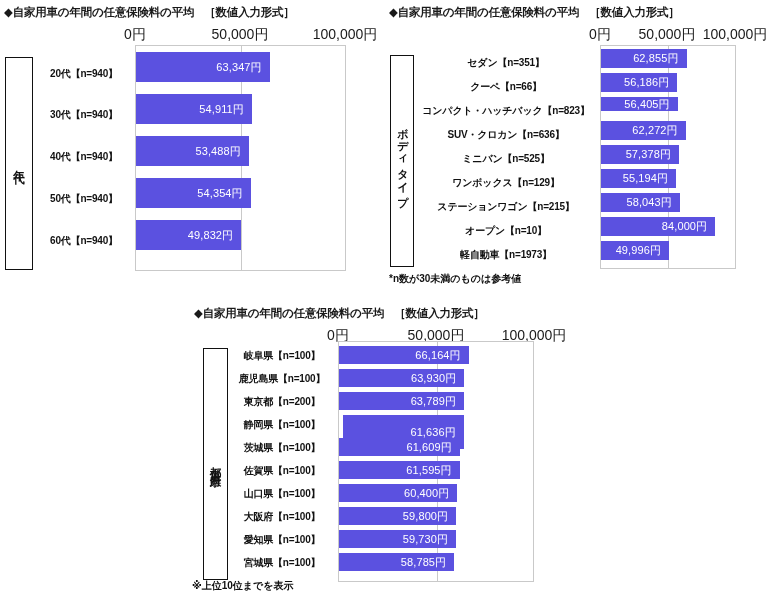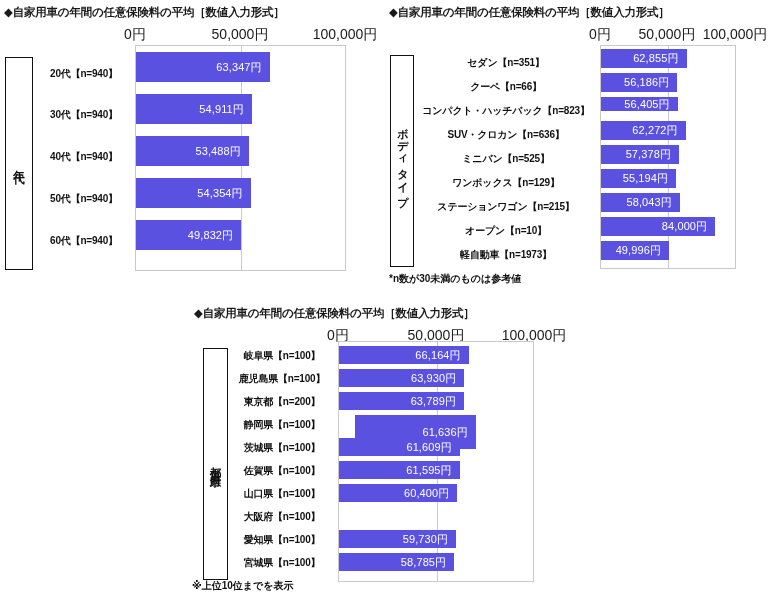--- a/index.html
+++ b/index.html
@@ -14,21 +14,21 @@
 
   .chart-block { position: absolute; }
 
   .chart-title {
     font-size: 11.5px;
     font-weight: bold;
     color: #1a1a1a;
     white-space: nowrap;
     letter-spacing: -0.2px;
   }
-  .chart-title .fmt { font-weight: bold; }
+  .chart-title .fmt { font-weight: bold; margin-left: 10px; }
 
   .axis-row {
     position: absolute;
     height: 15px;
   }
   .axis-tick-label {
     position: absolute;
     font-size: 14px;
     color: #1a1a1a;
     white-space: nowrap;
@@ -272,32 +272,35 @@
 
       <div class="bar" style="left:0px; top:4px; height:18px; width:129.7px;">
         <span class="val">66,164円</span>
       </div>
       <div class="bar" style="left:0px; top:27px; height:18px; width:125.3px;">
         <span class="val">63,930円</span>
       </div>
       <div class="bar" style="left:0px; top:50px; height:18px; width:125.0px;">
         <span class="val">63,789円</span>
       </div>
-      <div class="bar" style="left:16px; top:73px; height:34px; width:120.8px;">
+      <div class="bar" style="left:4px; top:73px; height:34px; width:120.8px;">
         <span class="val">61,636円</span>
       </div>
       <div class="bar" style="left:0px; top:96px; height:18px; width:120.8px;">
         <span class="val">61,609円</span>
       </div>
       <div class="bar" style="left:0px; top:119px; height:18px; width:120.7px;">
         <span class="val">61,595円</span>
       </div>
       <div class="bar" style="left:0px; top:142px; height:18px; width:118.4px;">
         <span class="val">60,400円</span>
       </div>
+      <div class="bar" style="left:0px; top:165px; height:18px; width:117.2px;">
+        <span class="val">59,800円</span>
+      </div>
       <div class="bar" style="left:0px; top:188px; height:18px; width:117.1px;">
         <span class="val">59,730円</span>
       </div>
       <div class="bar" style="left:0px; top:211px; height:18px; width:115.2px;">
         <span class="val">58,785円</span>
       </div>
     </div>
 
     <div class="footnote" style="left:2px; top:276px;">※上位10位までを表示</div>
   </div>

